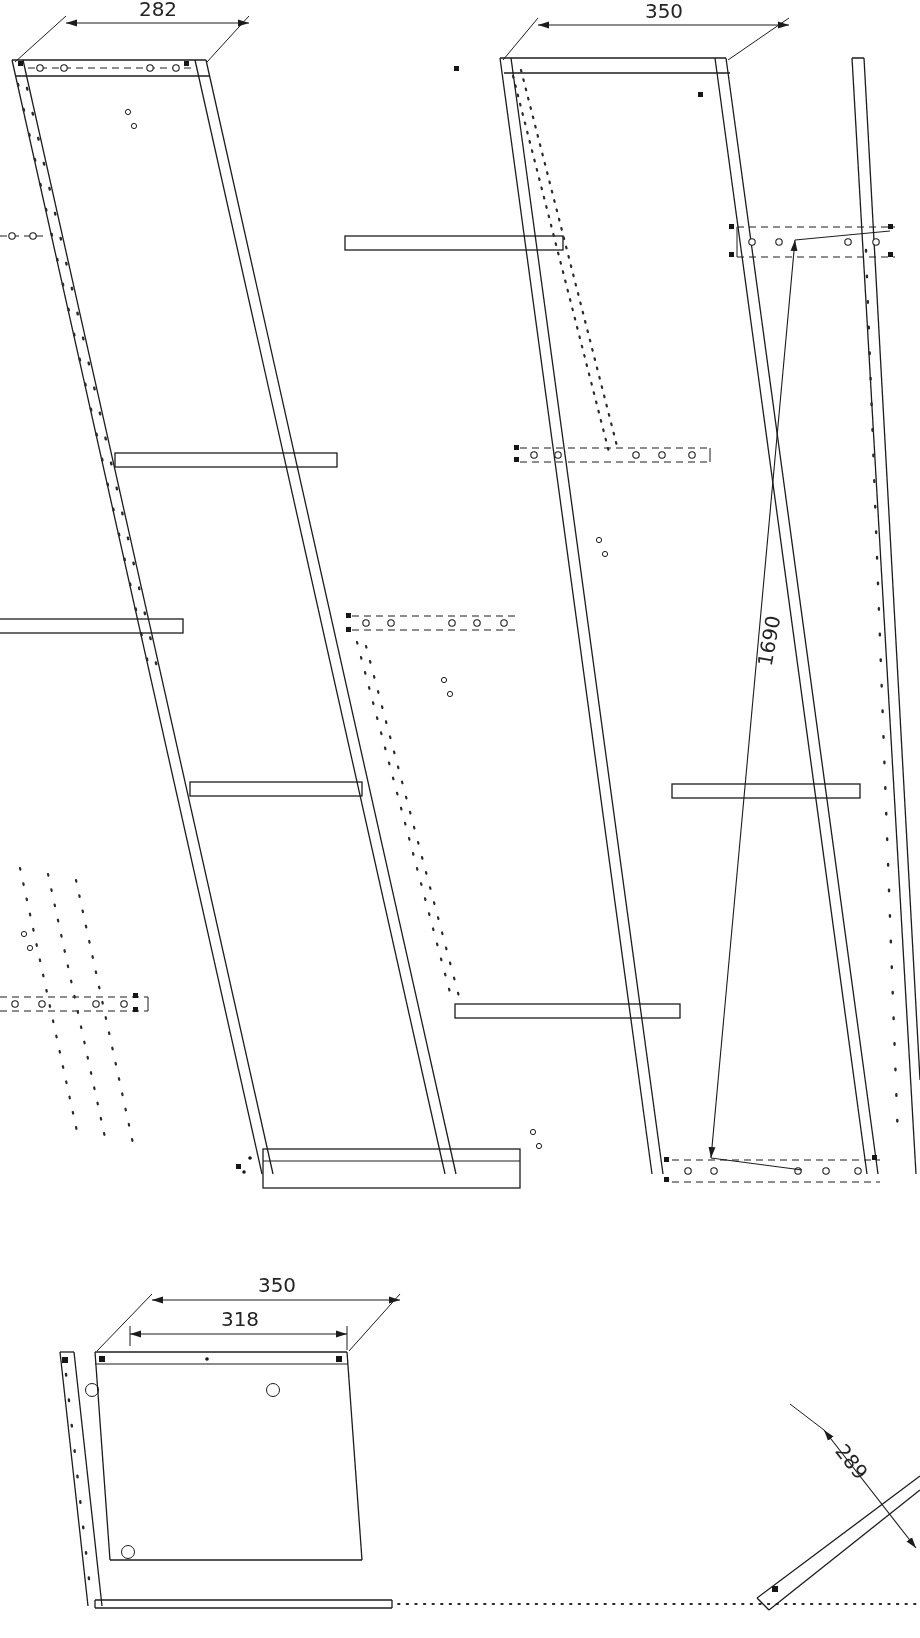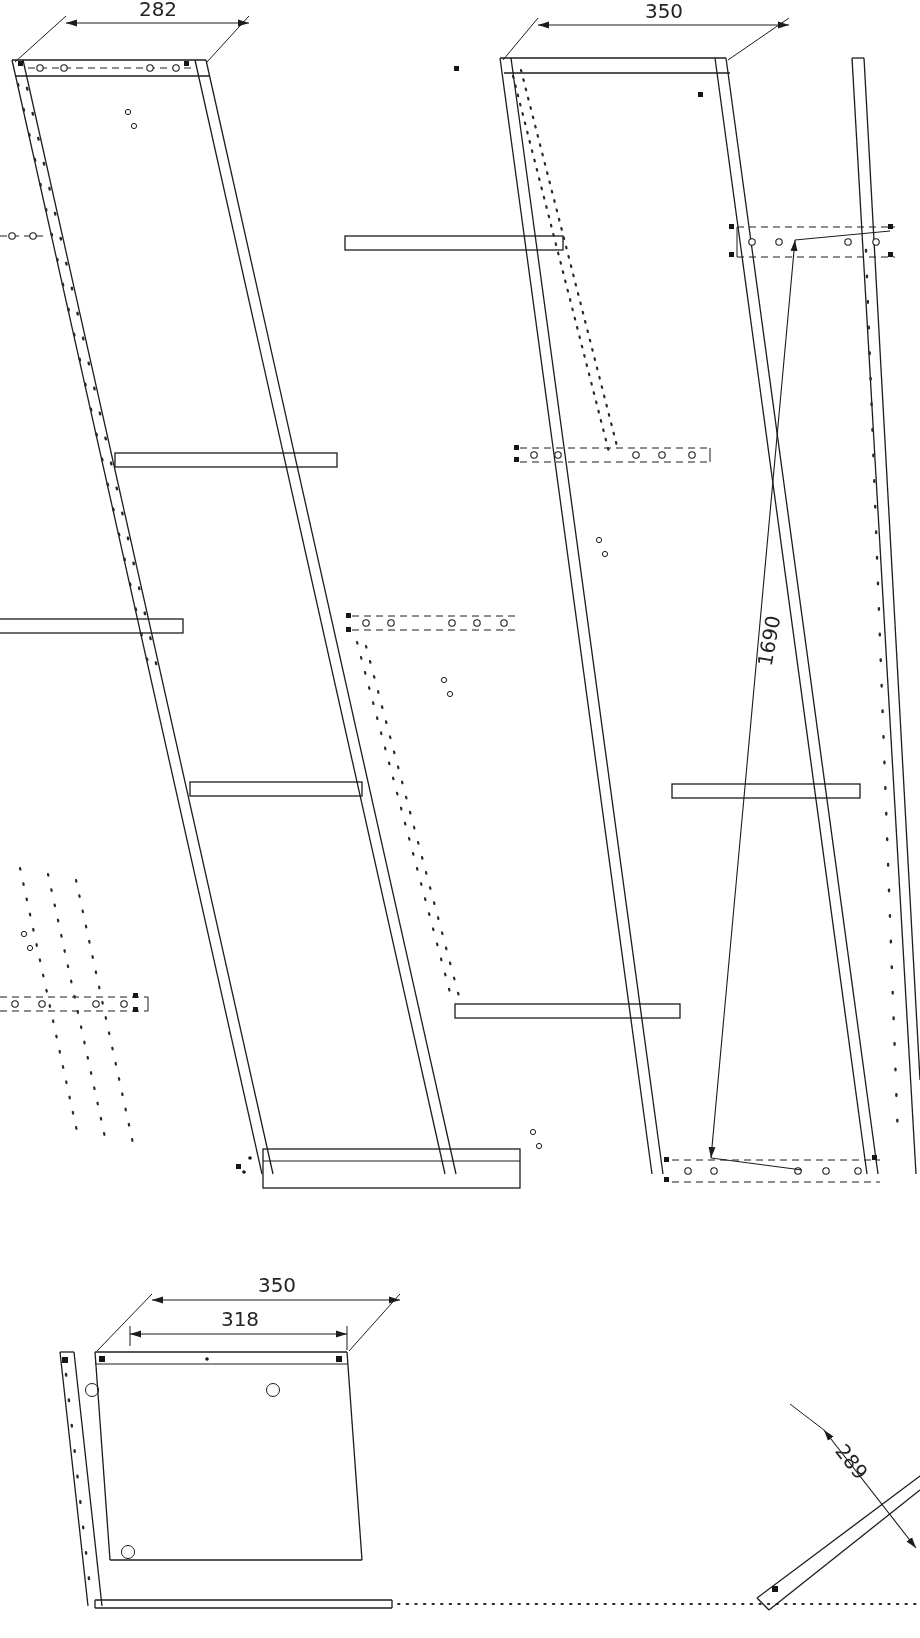--- a/index.html
+++ b/index.html
@@ -1,16 +1,16 @@
 <!DOCTYPE html>
 <html><head>
 <meta charset="utf-8">
 <style>
   html,body{margin:0;padding:0;background:#ffffff;}
-  .stage{position:relative;width:920px;height:1638px;background:#ffffff;overflow:hidden;}
+  .stage{position:relative;width:920px;height:1638px;background:#ffffff;overflow:hidden;border-radius:26px;}
   svg{position:absolute;left:0;top:0;}
   .ln{stroke:#1c1c1c;stroke-width:1.3;fill:none}
   .lt{stroke:#1c1c1c;stroke-width:1;fill:none}
   .dash{stroke-dasharray:7 5}
   .dots{stroke-linecap:round;fill:none;stroke:#2a2a2a}
   .d-sparse{stroke-dasharray:1.6 24;stroke-width:2.4}
   .d-mid{stroke-dasharray:1.6 14;stroke-width:2.2}
   .d-dense{stroke-dasharray:1.6 8;stroke-width:2.2}
   .d-base{stroke-dasharray:1.6 7;stroke-width:1.8}
   .hole{fill:#ffffff;stroke:#1c1c1c;stroke-width:1.1}

